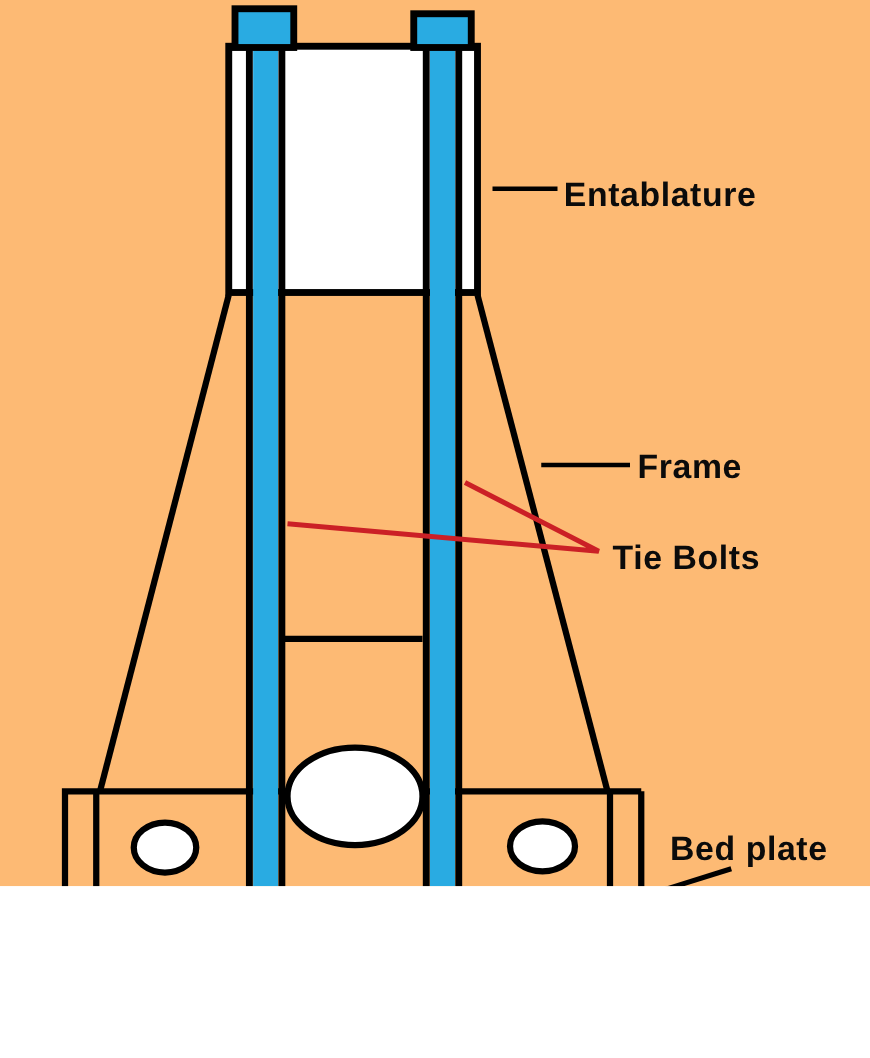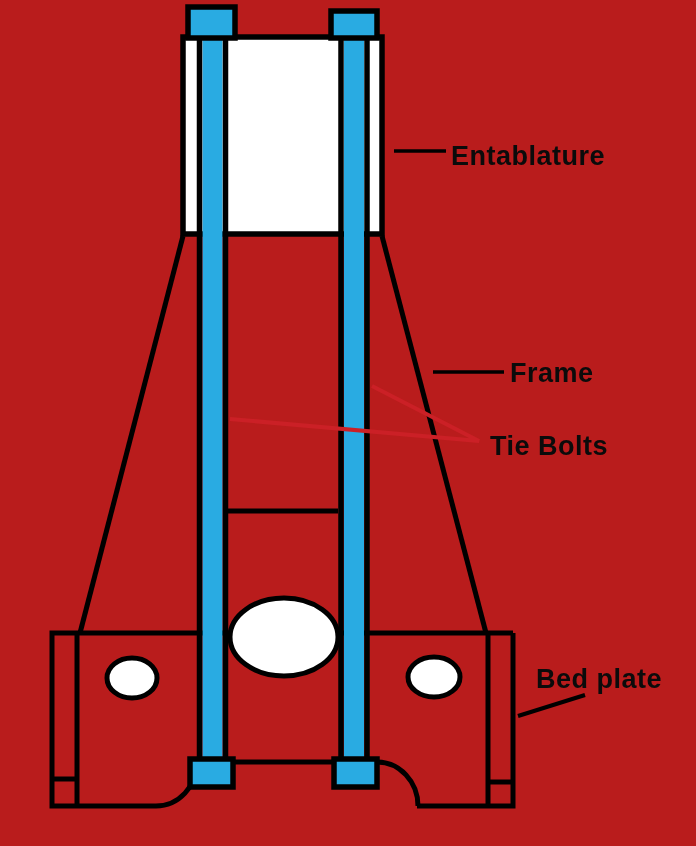--- a/index.html
+++ b/index.html
@@ -4,22 +4,22 @@
 <style>
   html, body {
     margin: 0;
     padding: 0;
     background: #ffffff;
     font-family: "Liberation Sans", sans-serif;
   }
   .canvas {
     position: relative;
     width: 696px;
-    height: 846px;
-    background: #b91c1c;
+    height: 709px;
+    background: #fdba74;
     overflow: hidden;
   }
   svg text {
     font-family: "Liberation Sans", "DejaVu Sans", sans-serif;
     font-weight: bold;
     letter-spacing: 0.5px;
   }
   .part-label { font-size: 27px; fill: #0b0b0b; }
 </style>
 </head>

